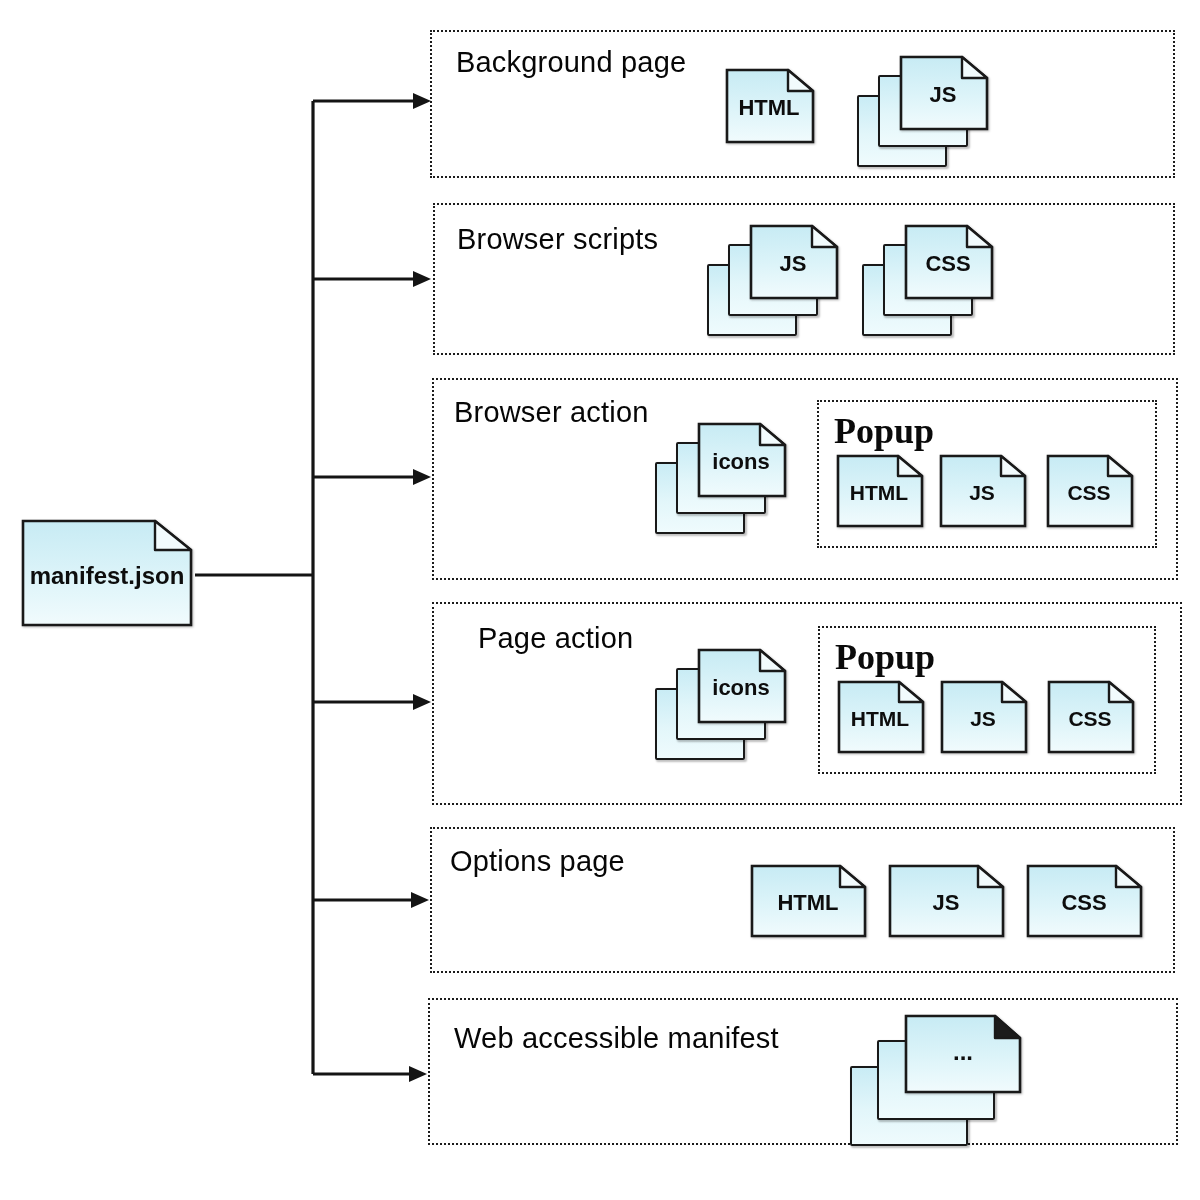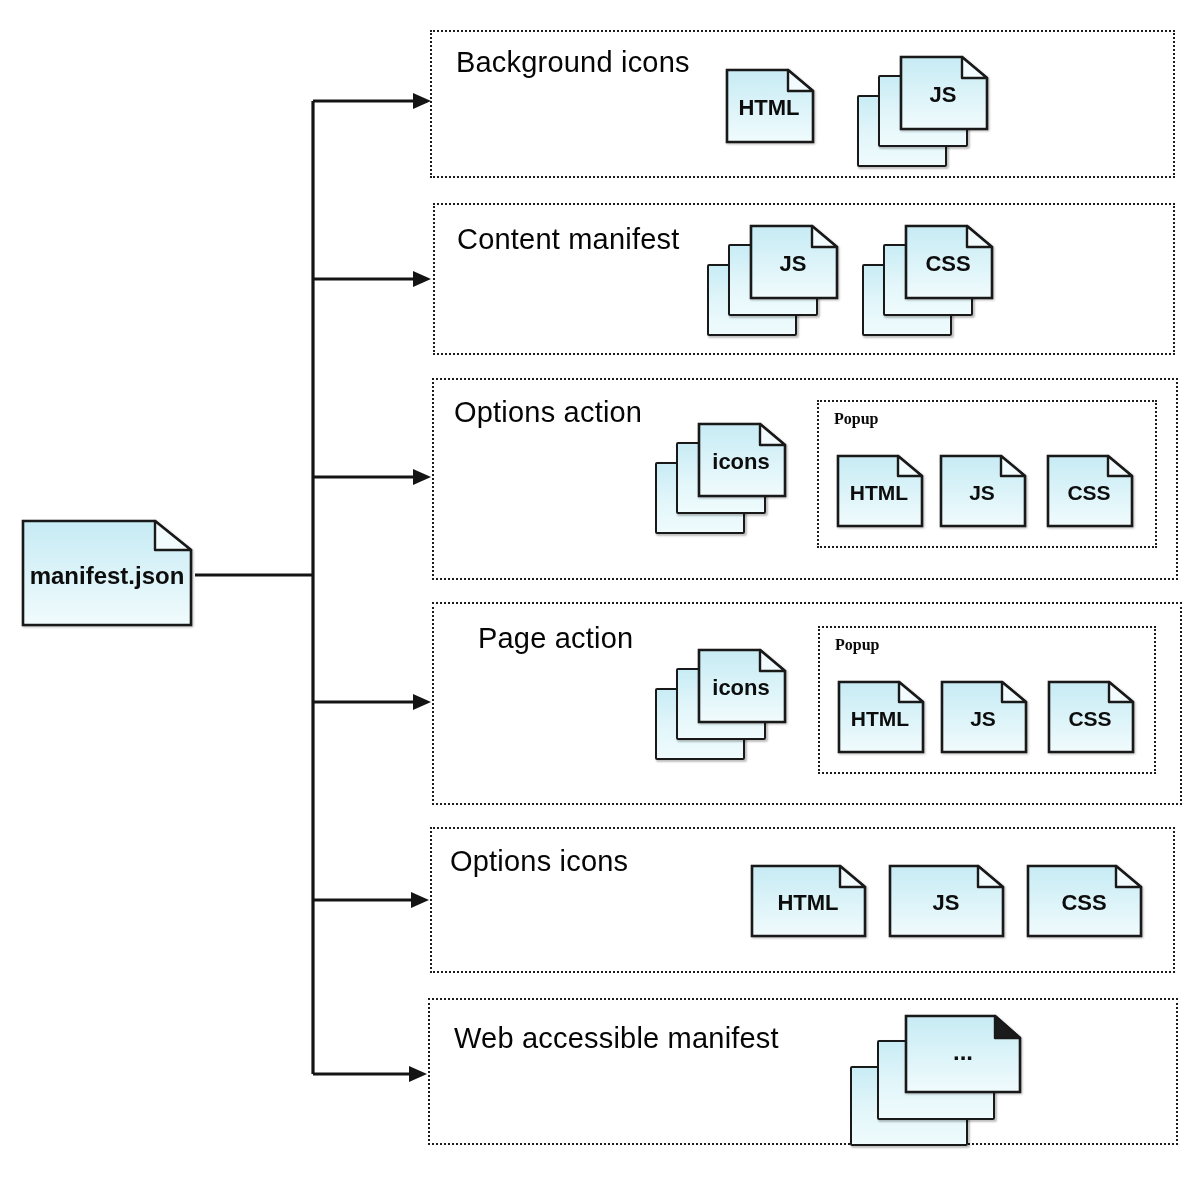--- a/index.html
+++ b/index.html
@@ -24,21 +24,21 @@
   
   .popup-box{
     position:absolute;
     border:2px dotted #1c1c1c;
     box-sizing:border-box;
   }
   .popup-title{
     position:absolute;
     font-family:"Liberation Serif",serif;
     font-weight:bold;
-    font-size:16px;
+    font-size:36px;
     color:#0a0a0a;
     white-space:nowrap;
   }
   
   .docsvg{
     position:absolute;
     filter:drop-shadow(1.5px 1.8px 1.2px rgba(0,0,0,.28));
     overflow:visible;
   }
   .doc-page{
@@ -106,41 +106,41 @@
   <polygon class="arrowhead" points="409,1066 409,1082 427,1074"></polygon>
 </svg>
 
 <svg class="docsvg" style="left:20px;top:518px" width="174" height="110" viewBox="0 0 174 110">
   <path class="doc-page" d="M3,3 H135 L171,32 V107 H3 Z"></path>
   <path class="doc-flap" d="M135,3 V32 H171 Z"></path>
   <text class="doc-label" x="87" y="66" text-anchor="middle" font-size="24">manifest.json</text>
 </svg>
 
 <div class="section-box" style="left:430px;top:30px;width:745px;height:148px">
-  <div class="section-title" style="left:24px;top:14px">Background icons</div>
+  <div class="section-title" style="left:24px;top:14px">Background page</div>
 
   <svg class="docsvg" style="left:293px;top:36px" width="90" height="76" viewBox="0 0 90 76">
     <path class="doc-page" d="M2,2 H63 L88,23 V74 H2 Z"></path>
     <path class="doc-flap" d="M63,2 V23 H88 Z"></path>
     <text class="doc-label" x="44" y="47" text-anchor="middle" font-size="22">HTML</text>
   </svg>
 
   <div class="stack" style="left:425px;top:23px;width:132px;height:116px">
     <div class="sheet" style="left:0;top:40px"></div>
     <div class="sheet" style="left:21px;top:20px"></div>
     <svg class="docsvg" style="left:42px;top:0" width="90" height="76" viewBox="0 0 90 76">
       <path class="doc-page" d="M2,2 H63 L88,23 V74 H2 Z"></path>
       <path class="doc-flap" d="M63,2 V23 H88 Z"></path>
       <text class="doc-label" x="44" y="47" text-anchor="middle" font-size="22">JS</text>
     </svg>
   </div>
 </div>
 
 <div class="section-box" style="left:433px;top:203px;width:742px;height:152px">
-  <div class="section-title" style="left:22px;top:18px">Content manifest</div>
+  <div class="section-title" style="left:22px;top:18px">Browser scripts</div>
 
   <div class="stack" style="left:272px;top:19px;width:132px;height:116px">
     <div class="sheet" style="left:0;top:40px"></div>
     <div class="sheet" style="left:21px;top:20px"></div>
     <svg class="docsvg" style="left:42px;top:0" width="90" height="76" viewBox="0 0 90 76">
       <path class="doc-page" d="M2,2 H63 L88,23 V74 H2 Z"></path>
       <path class="doc-flap" d="M63,2 V23 H88 Z"></path>
       <text class="doc-label" x="44" y="47" text-anchor="middle" font-size="22">JS</text>
     </svg>
   </div>
@@ -150,21 +150,21 @@
     <div class="sheet" style="left:21px;top:20px"></div>
     <svg class="docsvg" style="left:42px;top:0" width="90" height="76" viewBox="0 0 90 76">
       <path class="doc-page" d="M2,2 H63 L88,23 V74 H2 Z"></path>
       <path class="doc-flap" d="M63,2 V23 H88 Z"></path>
       <text class="doc-label" x="44" y="47" text-anchor="middle" font-size="22">CSS</text>
     </svg>
   </div>
 </div>
 
 <div class="section-box" style="left:432px;top:378px;width:746px;height:202px">
-  <div class="section-title" style="left:20px;top:16px">Options action</div>
+  <div class="section-title" style="left:20px;top:16px">Browser action</div>
 
   <div class="stack" style="left:221px;top:42px;width:132px;height:116px">
     <div class="sheet" style="left:0;top:40px"></div>
     <div class="sheet" style="left:21px;top:20px"></div>
     <svg class="docsvg" style="left:42px;top:0" width="90" height="76" viewBox="0 0 90 76">
       <path class="doc-page" d="M2,2 H63 L88,23 V74 H2 Z"></path>
       <path class="doc-flap" d="M63,2 V23 H88 Z"></path>
       <text class="doc-label" x="44" y="47" text-anchor="middle" font-size="22">icons</text>
     </svg>
   </div>
@@ -216,21 +216,21 @@
     </svg>
     <svg class="docsvg" style="left:227px;top:52px" width="88" height="74" viewBox="0 0 88 74">
       <path class="doc-page" d="M2,2 H62 L86,22 V72 H2 Z"></path>
       <path class="doc-flap" d="M62,2 V22 H86 Z"></path>
       <text class="doc-label" x="43" y="46" text-anchor="middle" font-size="21">CSS</text>
     </svg>
   </div>
 </div>
 
 <div class="section-box" style="left:430px;top:827px;width:745px;height:146px">
-  <div class="section-title" style="left:18px;top:16px">Options icons</div>
+  <div class="section-title" style="left:18px;top:16px">Options page</div>
 
   <svg class="docsvg" style="left:318px;top:35px" width="117" height="74" viewBox="0 0 117 74">
     <path class="doc-page" d="M2,2 H90 L115,23 V72 H2 Z"></path>
     <path class="doc-flap" d="M90,2 V23 H115 Z"></path>
     <text class="doc-label" x="58" y="46" text-anchor="middle" font-size="22">HTML</text>
   </svg>
   <svg class="docsvg" style="left:456px;top:35px" width="117" height="74" viewBox="0 0 117 74">
     <path class="doc-page" d="M2,2 H90 L115,23 V72 H2 Z"></path>
     <path class="doc-flap" d="M90,2 V23 H115 Z"></path>
     <text class="doc-label" x="58" y="46" text-anchor="middle" font-size="22">JS</text>

